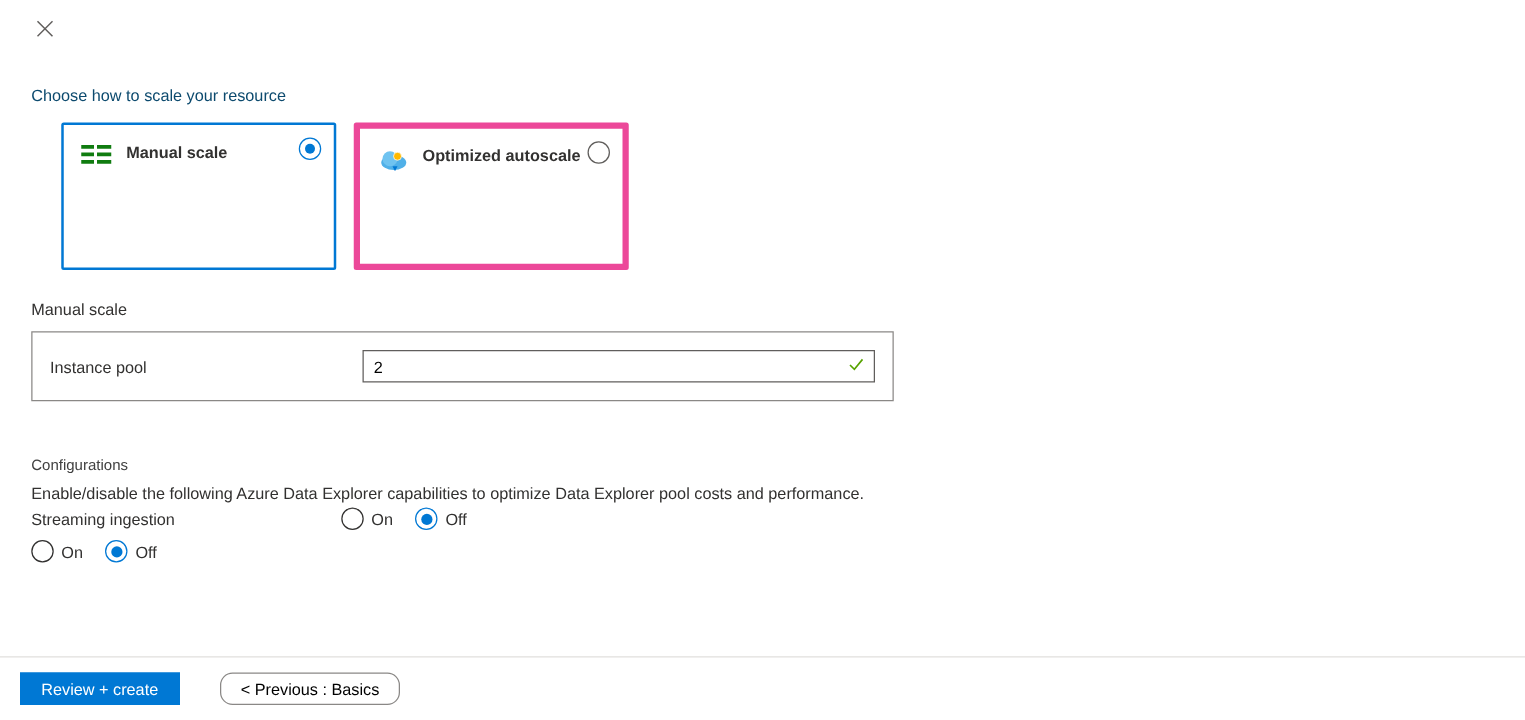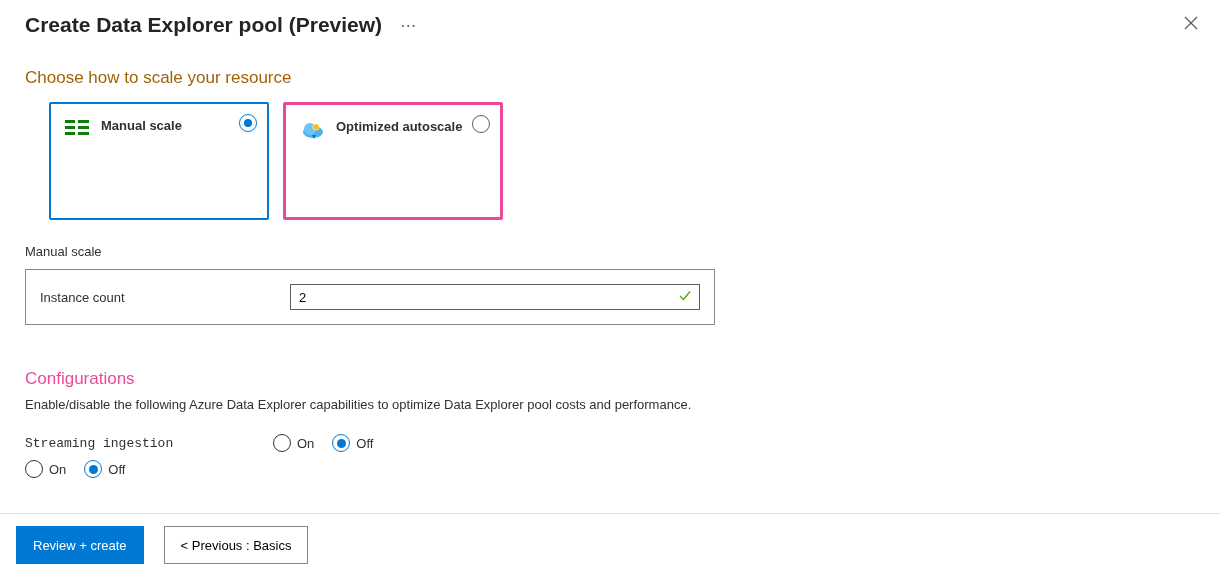--- a/index.html
+++ b/index.html
@@ -34,33 +34,33 @@
     font-size: 16px;
     color: #605e5c;
     cursor: pointer;
     font-weight: 300;
     padding: 4px;
   }
   .content {
     padding: 20px 25px 0 25px;
   }
   .section-label {
-    font-size: 17px;
-    color: #a16207;
+    font-size: 13px;
+    color: #0c4a6e;
     margin-bottom: 14px;
   }
   .scale-cards {
     display: flex;
     gap: 14px;
     margin-bottom: 24px;
     padding-left: 24px;
   }
   .scale-card {
     width: 220px;
-    border: 3px solid #ec4899;
+    border: 5px solid #ec4899;
     border-radius: 2px;
     padding: 14px 14px 14px 14px;
     position: relative;
     display: flex;
     gap: 10px;
     cursor: pointer;
     min-height: 118px;
   }
   .scale-card.selected {
     border: 2px solid #0078d4;
@@ -118,73 +118,69 @@
     margin-bottom: 44px;
   }
   .field-label {
     width: 250px;
     font-size: 13px;
     color: #323130;
   }
   .input-wrap { position: relative; width: 410px; }
   .input-wrap input { width: 100%; border: 1px solid #605e5c; height: 26px; padding: 0 26px 0 8px; font-size: 13px; outline: none; font-family: inherit; }
   .check { position: absolute; right: 8px; top: 50%; transform: translateY(-50%); color: #57a300; font-size: 14px; }
-  .config-title { font-size: 17px; color: #ec4899; margin-bottom: 8px; }
-  .config-desc { font-size: 13px; color: #323130; margin-bottom: 18px; }
+  .config-title { font-size: 12px; color: #404040; margin-bottom: 8px; }
+  .config-desc { font-size: 13px; color: #323130; }
   .radio-row { display: flex; align-items: center; height: 26px; }
-  .radio-row-label { width: 248px; font-size: 13px; color: #323130; font-family: Liberation Mono, monospace; }
+  .radio-row-label { width: 248px; font-size: 13px; color: #323130; }
   .radio-opts { display: flex; gap: 18px; align-items: flex-end; }
   .r-opt { display: flex; align-items: center; gap: 6px; cursor: pointer; font-size: 13px; }
   .r-circle {
     width: 18px; height: 18px; border: 1px solid #323130; border-radius: 50%;
     display: flex; align-items: center; justify-content: center;
   }
   .r-circle.checked { border-color: #0078d4; }
   .r-circle.checked::after { content:''; width: 9px; height: 9px; background: #0078d4; border-radius: 50%; }
   .footer {
     position: absolute;
     bottom: 0; left: 0; right: 0;
     border-top: 1px solid #e1dfdd;
     padding: 12px 16px;
     display: flex;
     gap: 10px;
   }
   .btn {
-    height: 38px;
+    height: 26px;
     padding: 0 16px;
     font-size: 13px;
     border: 1px solid #8a8886;
     background: #fff;
     cursor: pointer;
     font-family: inherit;
   }
   .btn.primary {
     background: #0078d4;
     border-color: #0078d4;
     color: #fff;
   }
-  .btn.prev { margin-left: 10px; }
+  .btn.prev { margin-left: 22px; border-radius: 10px; }
   
   .manual-lines {
     display: flex; flex-direction: column; gap: 3px; margin-top: 2px;
   }
   .manual-lines span {
     display: block; height: 3px;
     background: linear-gradient(to right, #107c10 0 10px, transparent 10px 13px, #107c10 13px 24px);
     width: 24px;
   }
 </style>
 </head>
 <body>
 
 <div class="header">
-  <div style="display:flex;align-items:center;">
-    <span class="page-title">Create Data Explorer pool (Preview)</span>
-    <span class="ellipsis">⋯</span>
-  </div>
   <span class="close-icon">
     <svg width="14" height="14" viewBox="0 0 14 14">
         <line x1="1" y1="1" x2="13" y2="13" stroke="#605e5c" stroke-width="1.2"></line>
         <line x1="13" y1="1" x2="1" y2="13" stroke="#605e5c" stroke-width="1.2"></line>
       </svg>
   </span>
 </div>
 
 <div class="content">
   <div class="section-label">Choose how to scale your resource</div>
@@ -215,21 +211,21 @@
         </svg>
       </div>
       <div class="card-body">
         <div class="card-title">Optimized autoscale</div>
       </div>
     </div>
   </div>
 
   <div class="subhead">Manual scale</div>
   <div class="field-box">
-    <div class="field-label">Instance count</div>
+    <div class="field-label">Instance pool</div>
     <div class="input-wrap">
       <input type="text" value="2" style="">
       <span class="check">
         <svg width="14" height="14" viewBox="0 0 14 14">
             <path d="M2 7.5 L5.5 11 L12 3" stroke="#57a300" stroke-width="1.3" fill="none"></path>
           </svg>
       </span>
     </div>
   </div>
 

